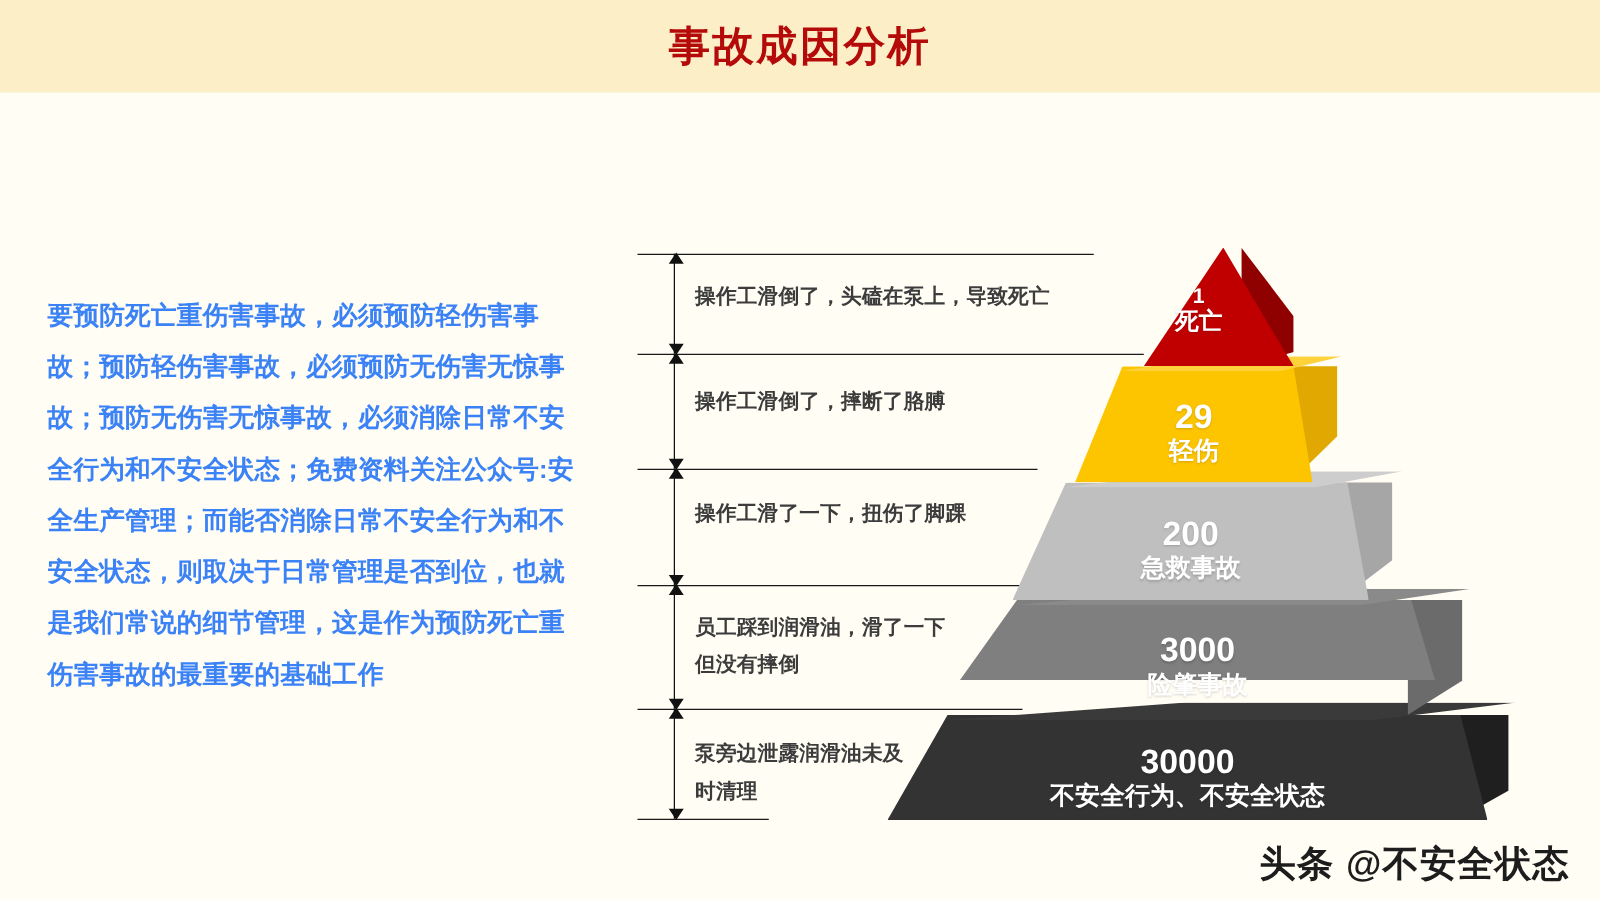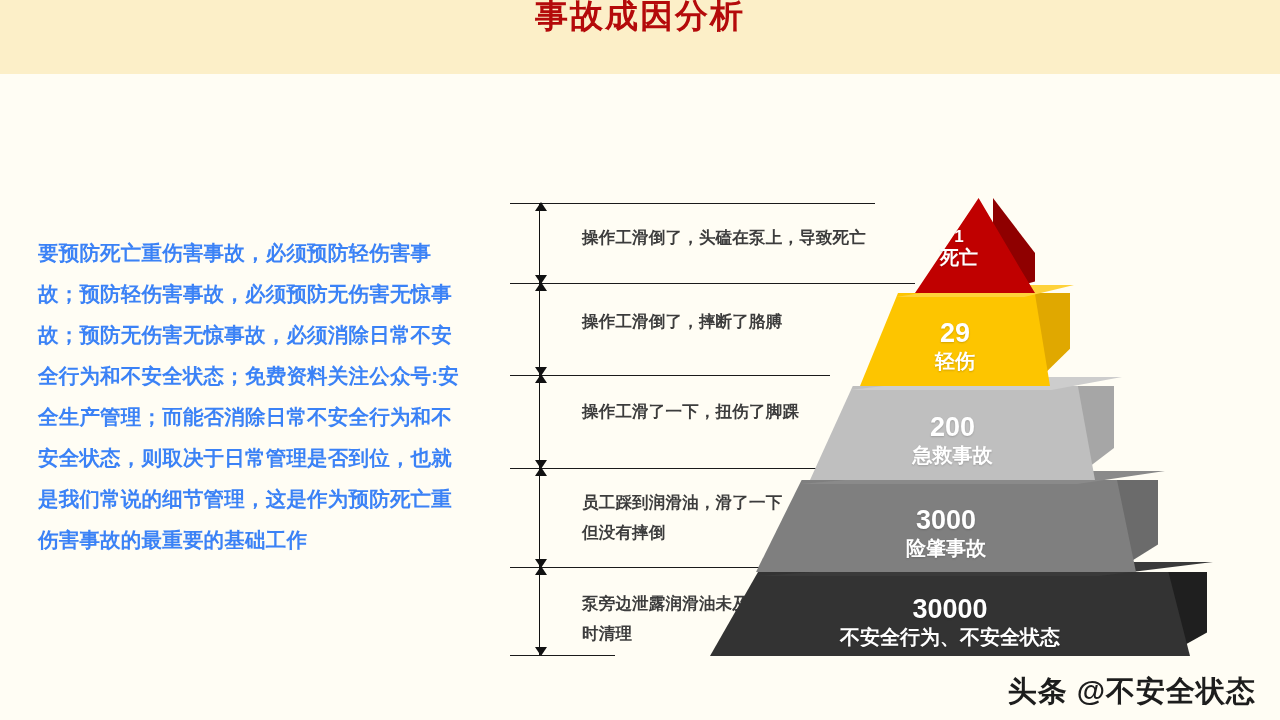--- a/index.html
+++ b/index.html
@@ -16,20 +16,21 @@
   }
 
   
   #title-banner {
     position: absolute;
     left: 0; top: 0;
     width: 1280px;
     height: 74px;
     background: #fcefc8;
     display: flex;
+    align-items: center;
     justify-content: center;
   }
   #title-text {
     font-size: 33px;
     font-weight: bold;
     color: #b40a0a;
     letter-spacing: 2px;
     line-height: 1;
     transform: translateY(-1px);
   }
@@ -83,21 +84,20 @@
 
   .callout {
     position: absolute;
     left: 556px;
     font-size: 16.5px;
     font-weight: bold;
     color: #3c3c3c;
     line-height: 30px;
     letter-spacing: 0.2px;
     white-space: pre-line;
-    margin-left: 26px;
   }
 
   
   #pyramid {
     position: absolute;
     left: 700px;
     top: 180px;
     width: 520px;
     height: 480px;
   }
@@ -196,21 +196,21 @@
                 clip-path: polygon(0 0, 100% -30%, 100% 72%, 0 100%);"></div>
     <div class="front" style="background:#333333; clip-path: polygon(10% 0, 95.5% 0, 100% 100%, 0 100%);"></div>
     <div class="captop" style="left:48px; top:-10px; width:455px; height:14px; background:#3a3a3a;
                 clip-path: polygon(0 100%, 42% 0, 100% 0, 75% 100%);"></div>
     <div class="tier-label" style="top:22px;">
       <span class="tier-num">30000</span>
       <span class="tier-name">不安全行为、不安全状态</span>
     </div>
   </div>
 
-  <div class="tier" style="left:56px; top:300px; width:380px; height:92px; z-index:2;">
+  <div class="tier" style="left:68px; top:300px; width:380px; height:64px; z-index:2;">
     <div class="side" style="left:358px; width:44px; height:92px; background:#6b6b6b;
                 clip-path: polygon(0 0, 100% -22%, 100% 70%, 0 100%);"></div>
     <div class="front" style="background:#7f7f7f; clip-path: polygon(12% 0, 95% 0, 100% 100%, 0 100%);"></div>
     <div class="captop" style="left:44px; top:-9px; width:365px; height:13px; background:#8a8a8a;
                 clip-path: polygon(0 100%, 40% 0, 100% 0, 76% 100%);"></div>
     <div class="tier-label" style="top:25px;">
       <span class="tier-num">3000</span>
       <span class="tier-name">险肇事故</span>
     </div>
   </div>

